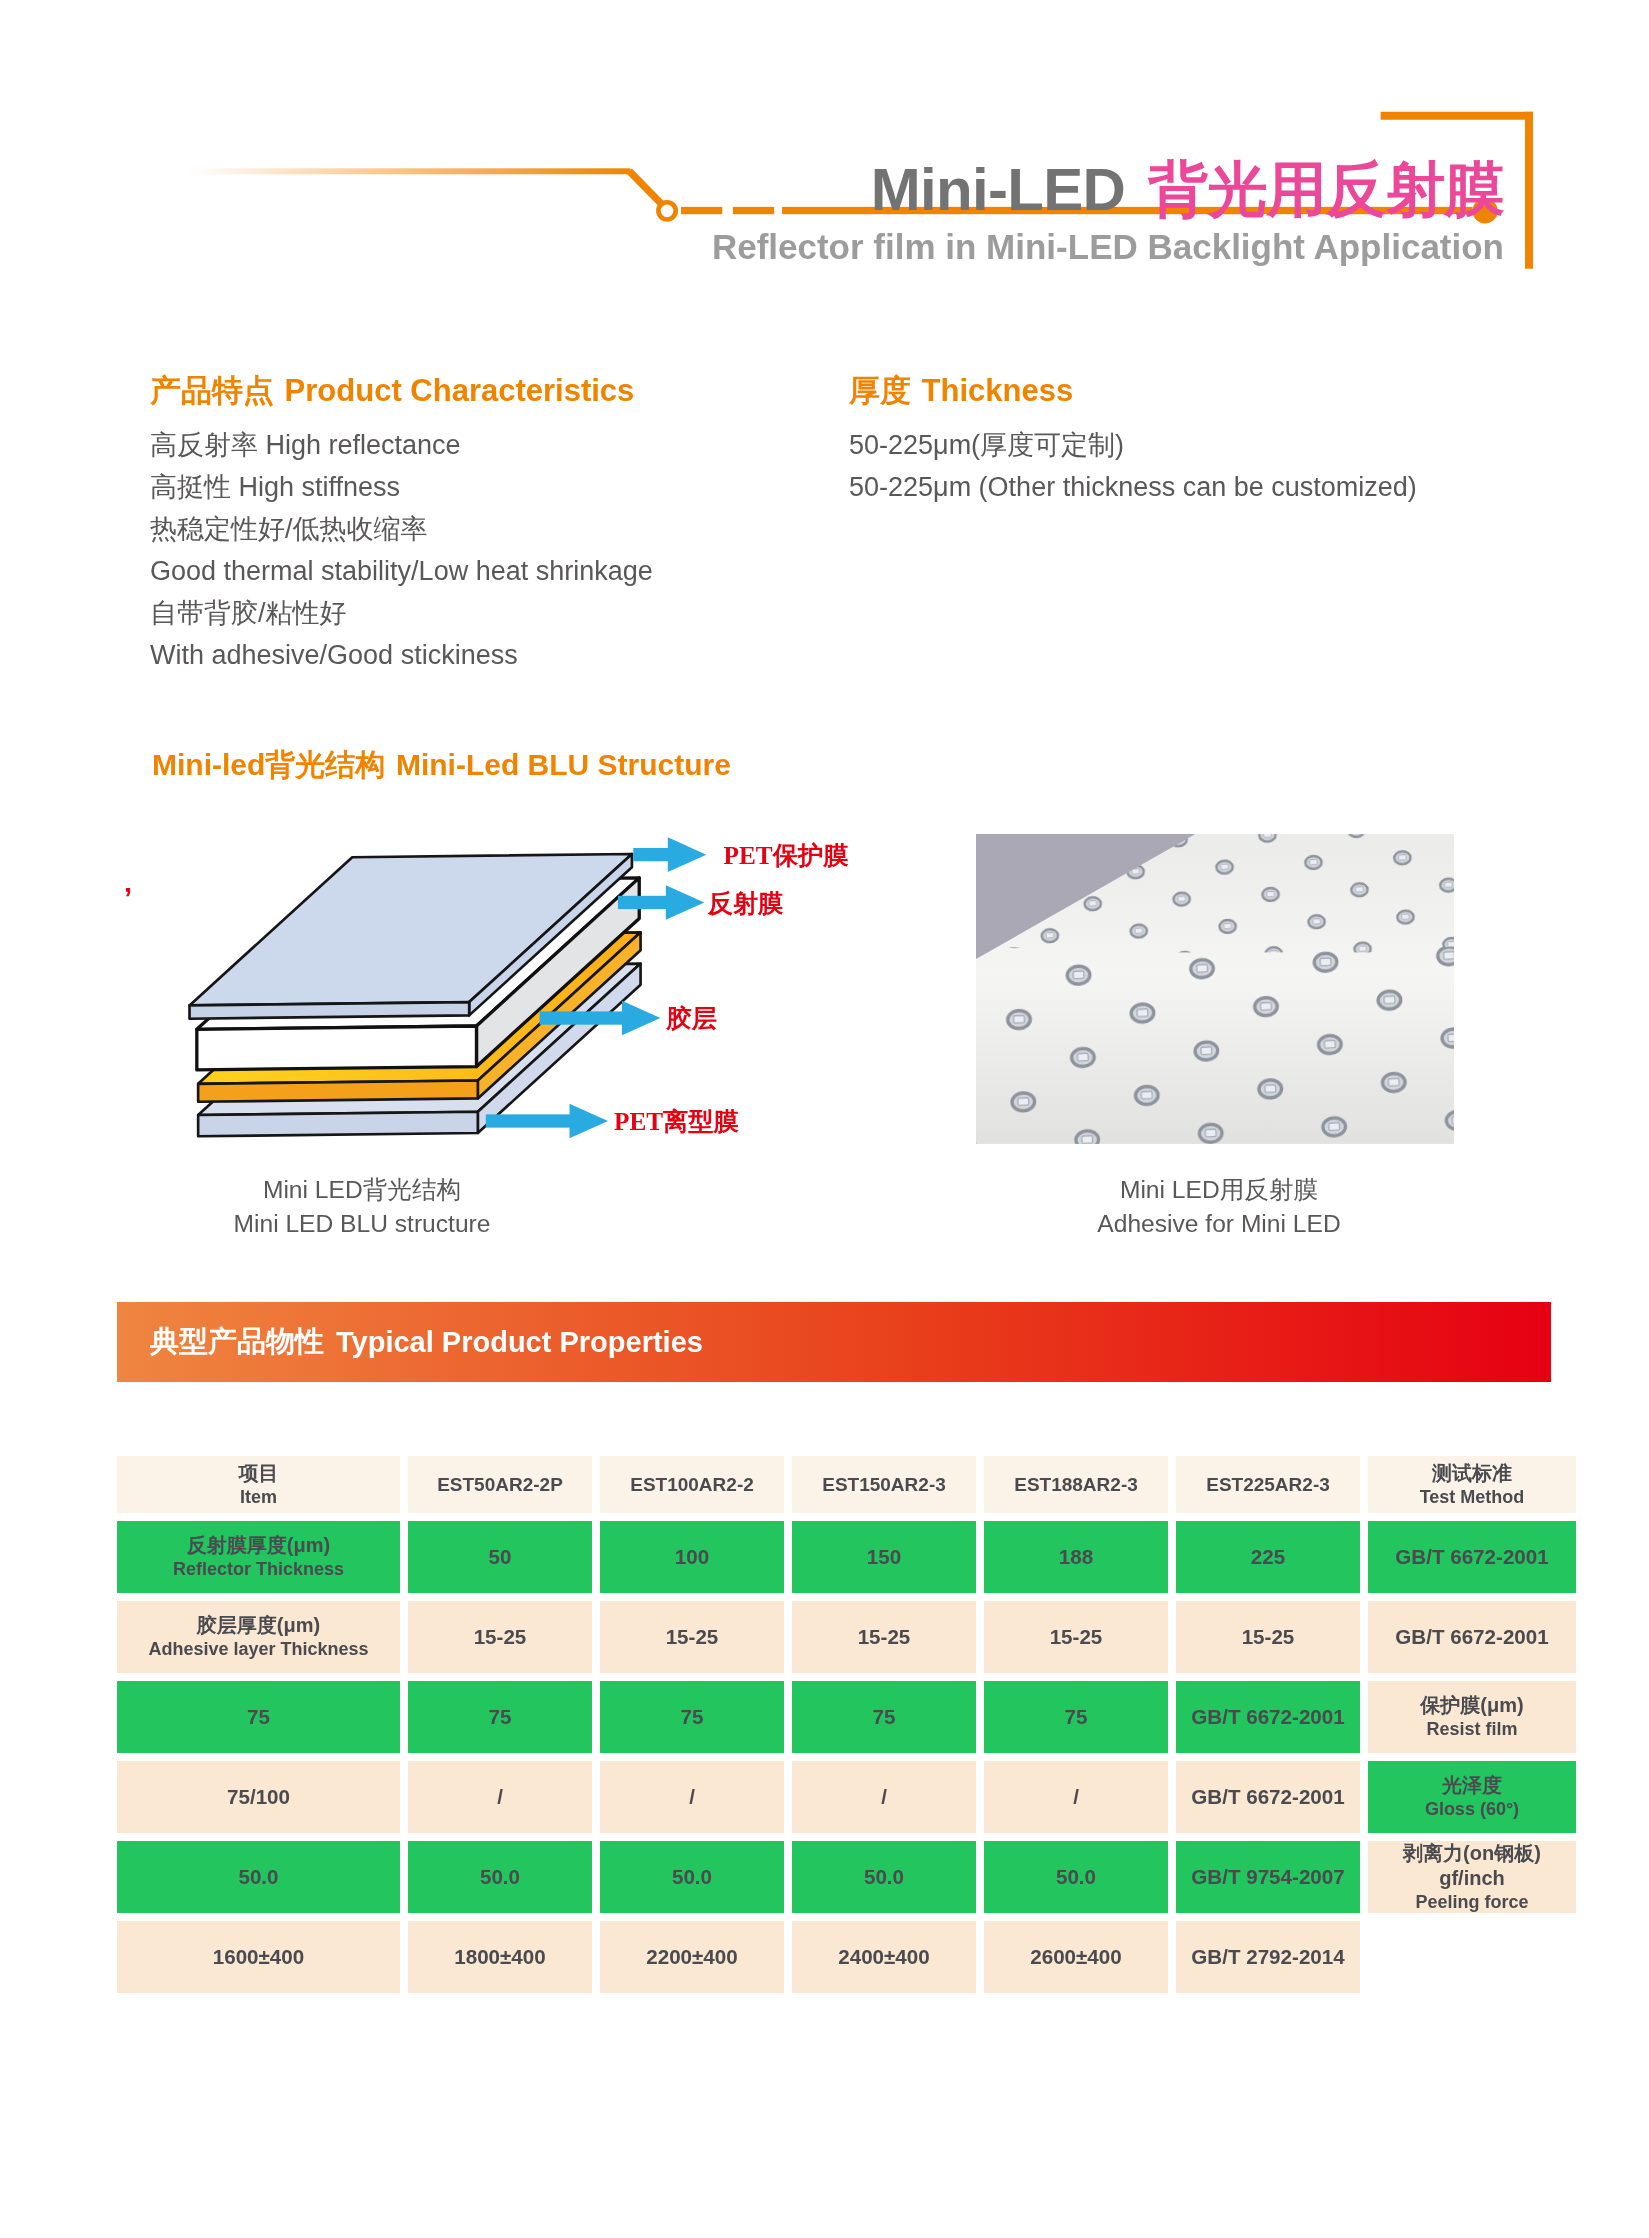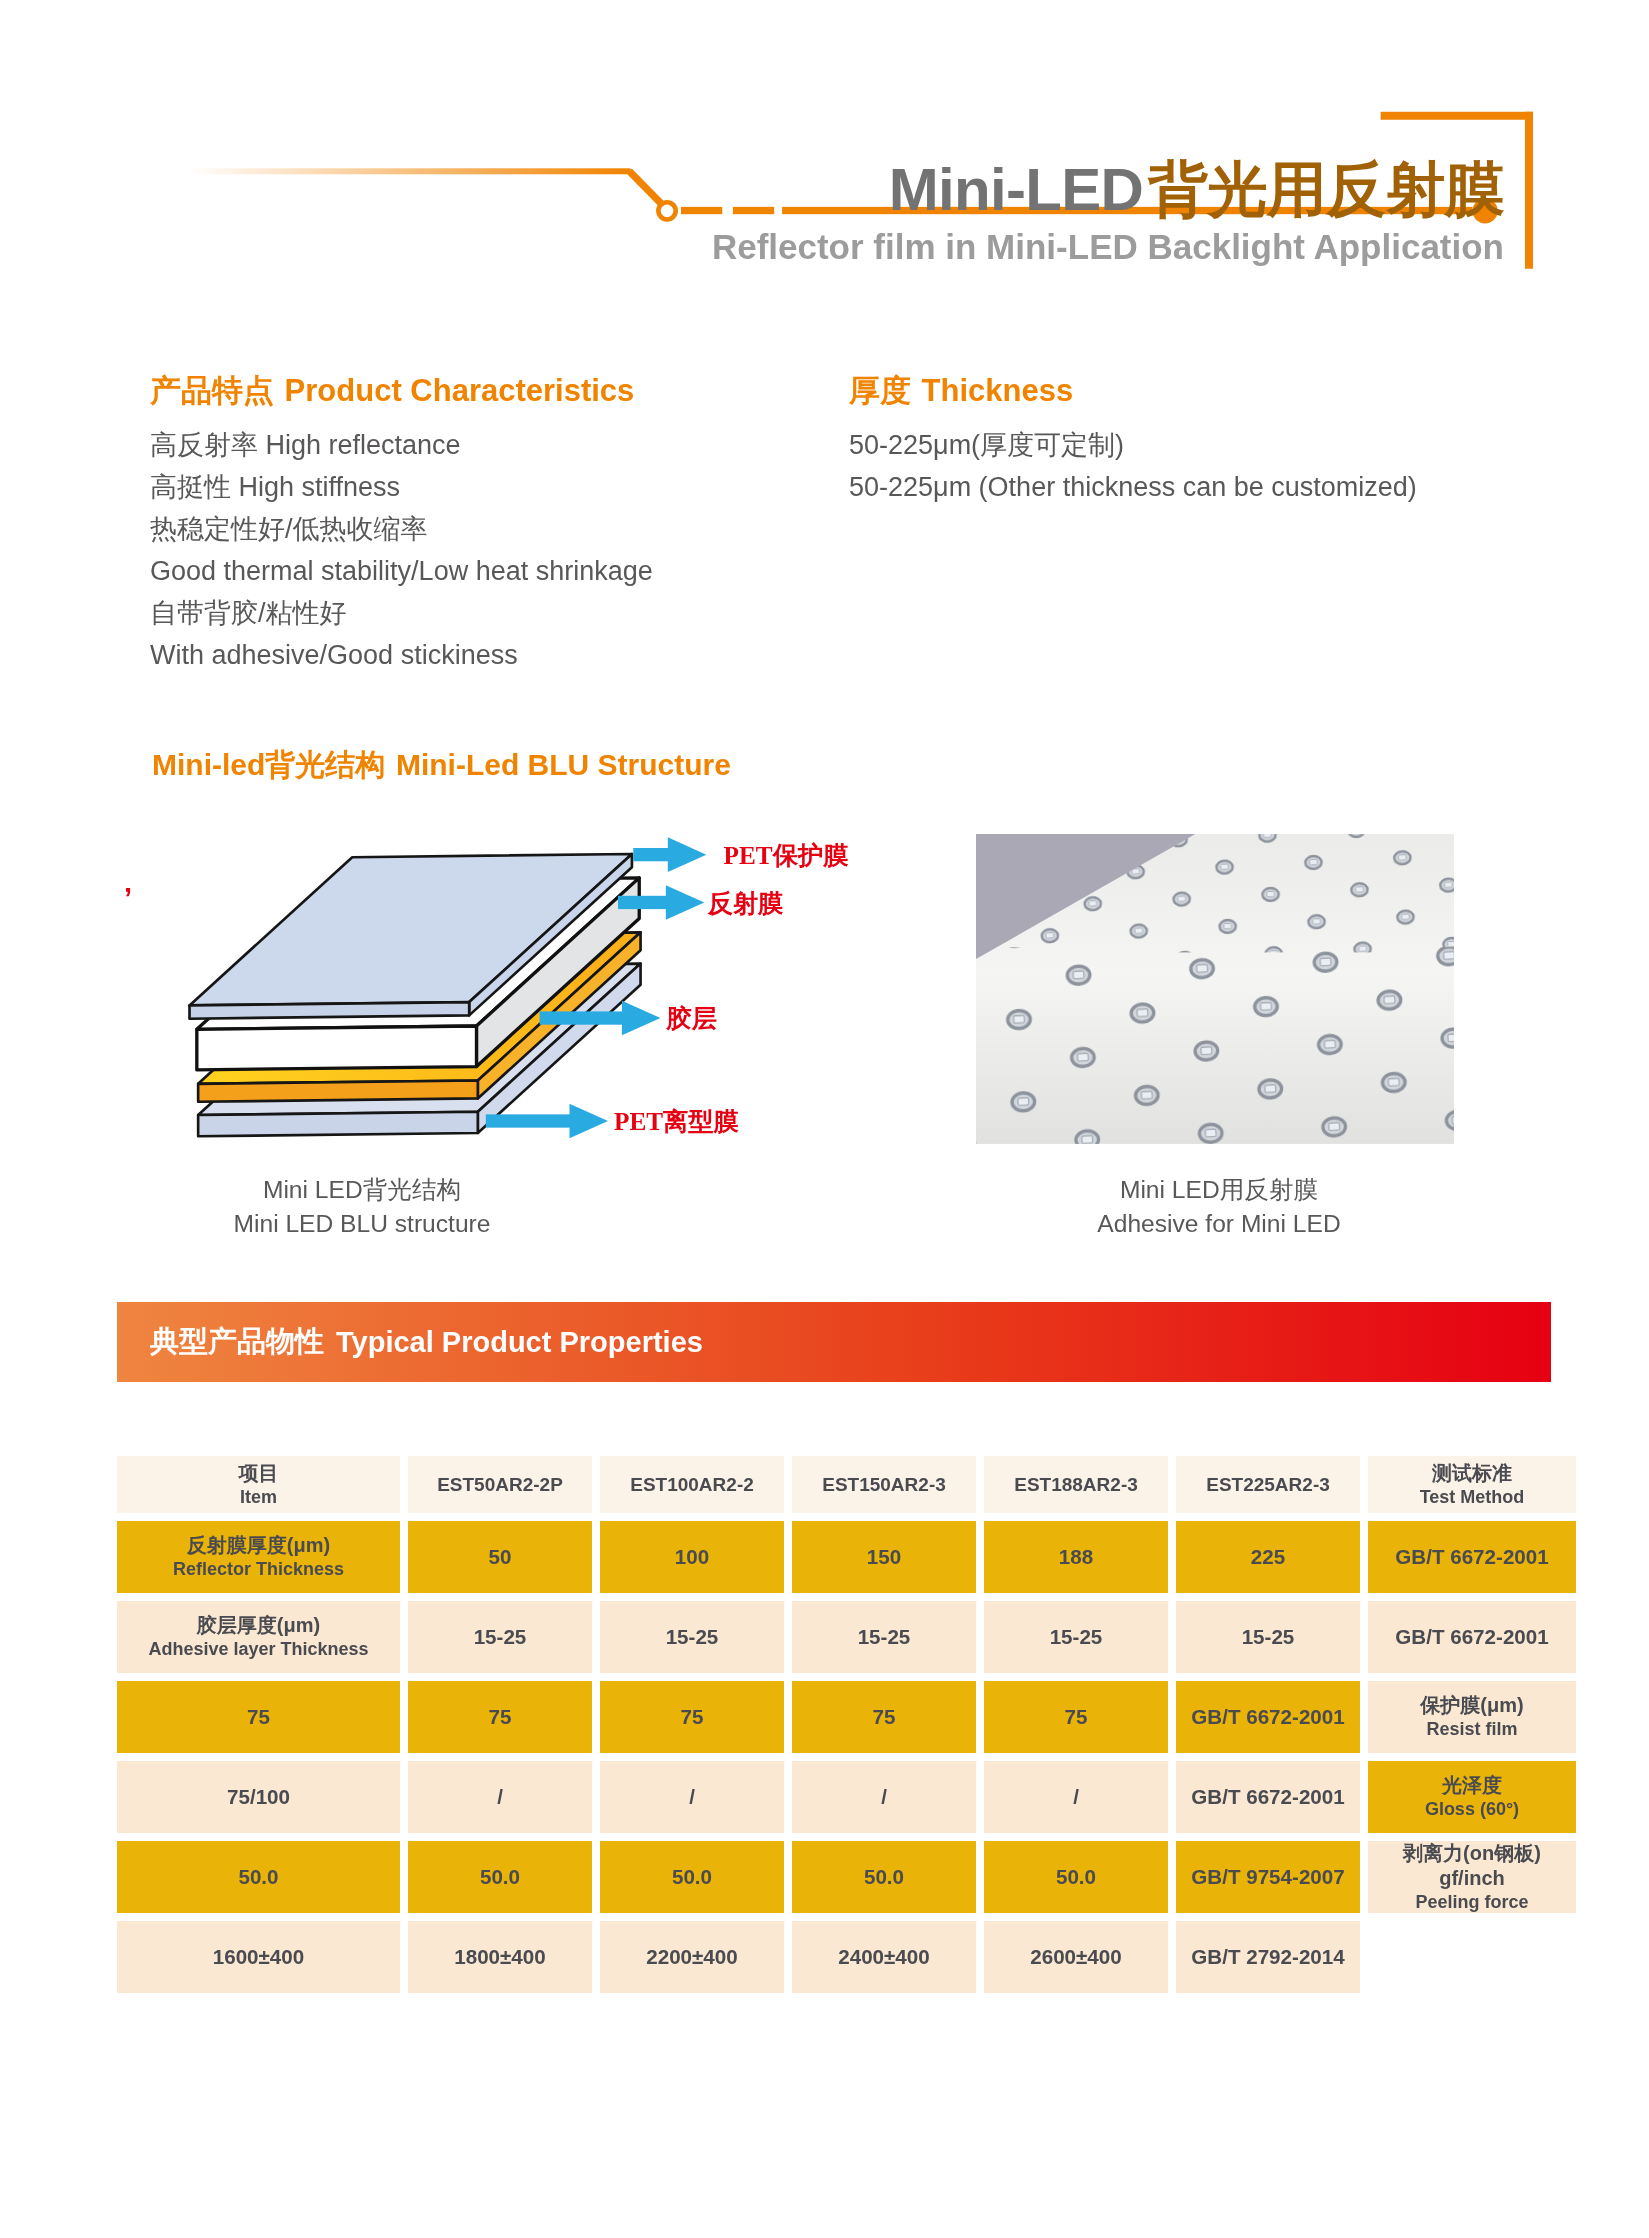--- a/index.html
+++ b/index.html
@@ -6,21 +6,21 @@
   .page {
     position:relative; width:1650px; height:2239px; background:#ffffff;
     font-family:"Liberation Sans","DejaVu Sans",sans-serif; overflow:hidden;
   }
   .abs { position:absolute; }
   svg { overflow:visible; display:block; }
 
   
   .title { top:150px; right:146px; font-size:60px; font-weight:700; white-space:nowrap; letter-spacing:-0.7px; }
   .title .latin { color:#737373; }
-  .title .cjk   { color:#a16207; margin-left:5px; }
+  .title .cjk   { color:#ec4899; margin-left:23px; }
   .subtitle { top:227px; right:146px; font-size:35px; font-weight:700; color:#9C9C9D; white-space:nowrap; }
 
   
   .sec-heading { font-size:31px; font-weight:700; color:#F08300; white-space:nowrap; }
   .sec-heading .en { margin-left:10.6px; }
   .body-lines { font-size:27px; color:#595757; line-height:42px; white-space:nowrap; }
 
   
   .lbl { font-family:"Liberation Serif","DejaVu Serif",serif; font-weight:700; font-size:38px; fill:#E60012; }
   .stray { color:#E60012; font-size:29px; font-weight:700; }
@@ -42,21 +42,21 @@
     display:grid;
     grid-template-columns:283px 184px 184px 184px 184px 184px 208px;
     grid-template-rows:57px repeat(6,72px);
     gap:8px;
   }
   .cell {
     display:flex; flex-direction:column; justify-content:center; align-items:center;
     text-align:center; font-weight:700; color:#4A4B50;
   }
   .cell.hdr   { background:#FCF3E8; }
-  .cell.dark  { background:#eab308; }
+  .cell.dark  { background:#22c55e; }
   .cell.light { background:#FAE8D3; }
   .cell .l1 { font-size:20px; line-height:25px; }
   .cell .l2 { font-size:18px; line-height:22.6px; }
   .cell.model { font-size:19px; }
   .cell.val   { font-size:20.6px; }
 </style>
 </head>
 <body>
 
 <div class="page">

